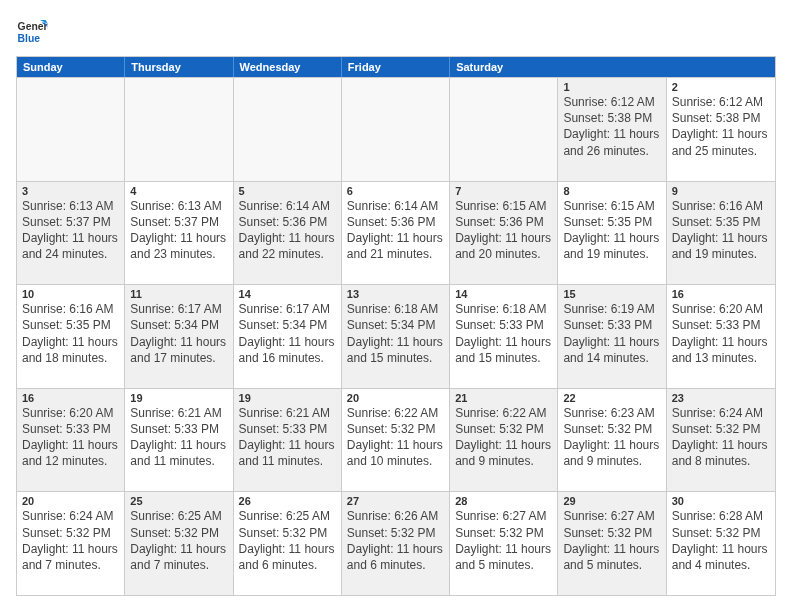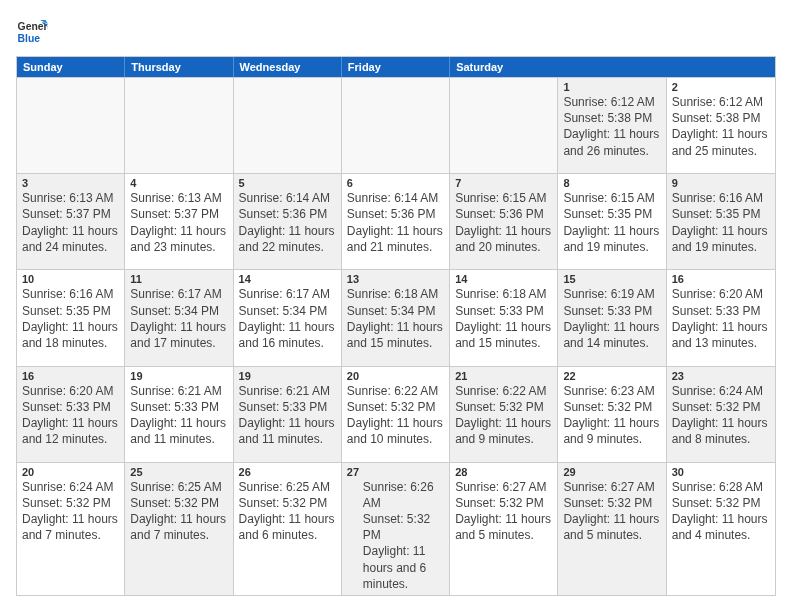--- a/index.html
+++ b/index.html
@@ -291,21 +291,21 @@
 Daylight: 11 hours and 7 minutes.</div>
           </div>
           <div class="cal-cell">
             <div class="day-num">26</div>
             <div class="cell-detail" style="white-space: pre-wrap;">Sunrise: 6:25 AM
 Sunset: 5:32 PM
 Daylight: 11 hours and 6 minutes.</div>
           </div>
           <div class="cal-cell shaded">
             <div class="day-num">27</div>
-            <div class="cell-detail" style="white-space: pre-wrap; margin-left: 16px;">Sunrise: 6:26 AM
+            <div class="cell-detail" style="white-space: pre-wrap;">Sunrise: 6:26 AM
 Sunset: 5:32 PM
 Daylight: 11 hours and 6 minutes.</div>
           </div>
           <div class="cal-cell">
             <div class="day-num">28</div>
             <div class="cell-detail" style="white-space: pre-wrap;">Sunrise: 6:27 AM
 Sunset: 5:32 PM
 Daylight: 11 hours and 5 minutes.</div>
           </div>
           <div class="cal-cell shaded">

